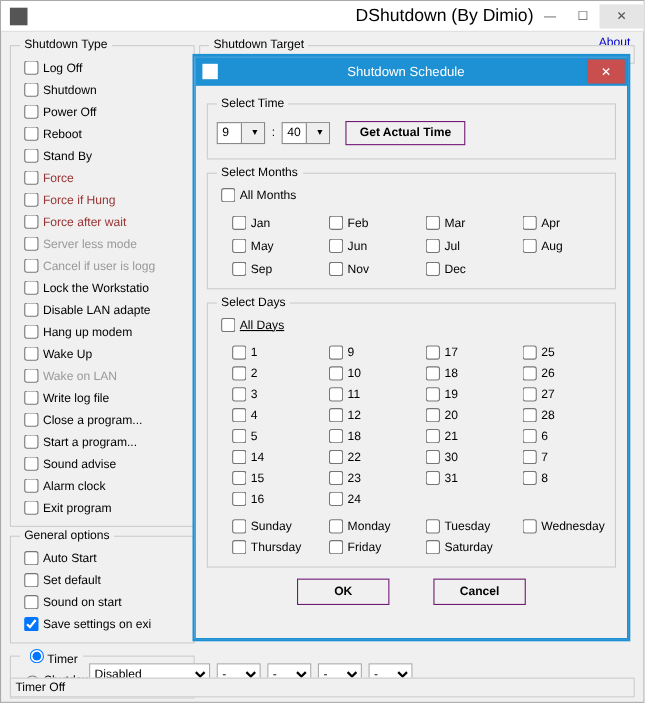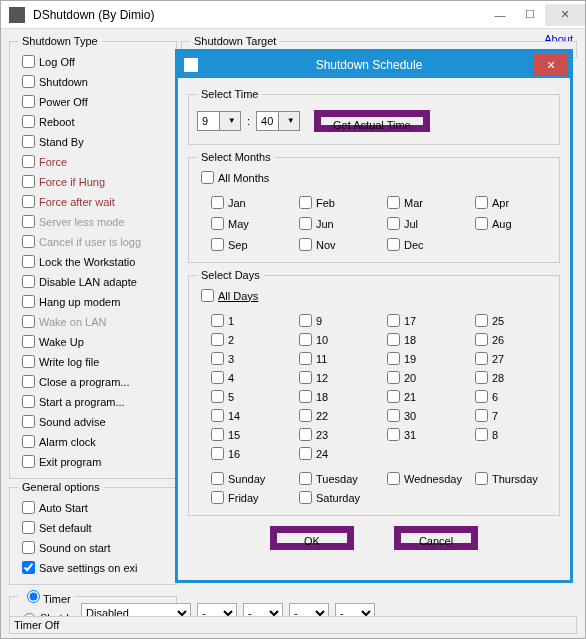--- a/index.html
+++ b/index.html
@@ -1,37 +1,37 @@
 <!DOCTYPE html>
 <html><head>
 <meta charset="utf-8">
 <style>
 * { box-sizing: border-box; font-family: "Segoe UI", Tahoma, sans-serif; font-size: 11px; }
 body { margin: 0; background: #fff; width: 586px; height: 639px; overflow: hidden; position: relative; }
 .main-window { width: 586px; height: 639px; border: 1px solid #aaa; background: #f0f0f0; position: relative; }
 .titlebar { height: 28px; background: #fff; display: flex; align-items: center; padding: 0 0 0 8px; border-bottom: 1px solid #ddd; }
 .titlebar .icon { width: 16px; height: 16px; background: #555; margin-right: 8px; }
-.titlebar .title { flex: 1; text-align: left; font-size: 12px; }
+.titlebar .title { flex: 1; text-align: right; font-size: 16px; }
 .titlebar .winbtns { display: flex; }
 .titlebar .winbtn { width: 30px; height: 22px; display: flex; align-items: center; justify-content: center; color: #555; }
 .titlebar .winbtn.close { width: 40px; background: #e5e5e5; }
 .content { padding: 4px 8px; position: relative; }
 fieldset { border: 1px solid #ccc; margin: 2px 0; padding: 4px 8px 6px 8px; background: #f0f0f0; }
 legend { padding: 0 4px; color: #000; }
 .row { display: flex; align-items: center; margin: 1px 0; }
 .chk { margin-right: 4px; }
 .chklabel { white-space: nowrap; }
 .gray { color: #999; }
 .red { color: #993333; }
 .underline { text-decoration: underline; }
 .radio { margin-right: 4px; }
 .left-col { width: 168px; float: left; }
 .right-col { margin-left: 172px; }
 .link-about { position: absolute; right: 12px; top: 32px; color: #0000cc; text-decoration: underline; font-size: 11px; }
-.btn { background: #f0f0f0; border: 7px solid #701a75; padding: 2px 12px; height: 22px; }
+.btn { background: #f0f0f0; border: 1px solid #701a75; padding: 2px 12px; height: 22px; font-weight: bold; }
 .bottom-row { display:flex; align-items:center; gap:6px; margin-left: 80px; }
 select { height: 20px; border:1px solid #aaa; background:#fff; }
 .status { position:absolute; bottom:4px; left:8px; right:8px; border:1px solid #ccc; padding:2px 4px; background:#f0f0f0; font-size:11px; }
 
 
 .modal { position: absolute; left: 176px; top: 50px; width: 394px; height: 530px; background: #f0f0f0; border: 1px solid #1e90d4; box-shadow: 0 0 0 2px #1e90d4; z-index: 10; }
 .modal-titlebar { height: 26px; background: #1e90d4; color: #fff; display: flex; align-items: center; padding-left: 6px; }
 .modal-titlebar .icon { width: 14px; height: 14px; background: #fff; margin-right: 6px; }
 .modal-titlebar .title { flex: 1; text-align: center; font-size: 12px; }
 .modal-titlebar .closebtn { width: 34px; height: 22px; background: #c94f4f; color: #fff; display: flex; align-items: center; justify-content: center; margin-right: 2px; }
@@ -119,25 +119,25 @@
             <div class="row">
               <input type="checkbox" class="chk" style="">
               <span class="chklabel ">Disable LAN adapte</span>
             </div>
             <div class="row">
               <input type="checkbox" class="chk" style="">
               <span class="chklabel ">Hang up modem</span>
             </div>
             <div class="row">
               <input type="checkbox" class="chk" style="">
+              <span class="chklabel ">Wake Up</span>
+            </div>
+            <div class="row">
+              <input type="checkbox" class="chk" style="">
               <span class="chklabel gray">Wake on LAN</span>
-            </div>
-            <div class="row">
-              <input type="checkbox" class="chk" style="">
-              <span class="chklabel ">Wake Up</span>
             </div>
             <div class="row">
               <input type="checkbox" class="chk" style="">
               <span class="chklabel ">Write log file</span>
             </div>
             <div class="row">
               <input type="checkbox" class="chk" style="">
               <span class="chklabel ">Close a program...</span>
             </div>
             <div class="row">
@@ -416,20 +416,24 @@
             </div>
             <div class="cell"></div>
           </div>
         <div class="weekday-grid" id="wk-grid">
             <div class="cell">
               <input type="checkbox" style="">
               <span>Sunday</span>
             </div>
             <div class="cell">
               <input type="checkbox" style="">
+              <span>Monday</span>
+            </div>
+            <div class="cell">
+              <input type="checkbox" style="">
               <span>Tuesday</span>
             </div>
             <div class="cell">
               <input type="checkbox" style="">
               <span>Wednesday</span>
             </div>
             <div class="cell">
               <input type="checkbox" style="">
               <span>Thursday</span>
             </div>

